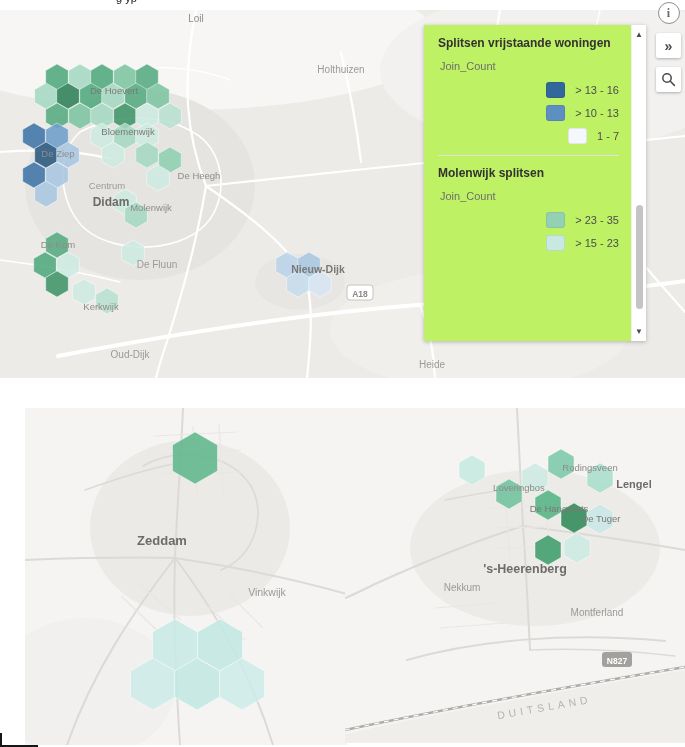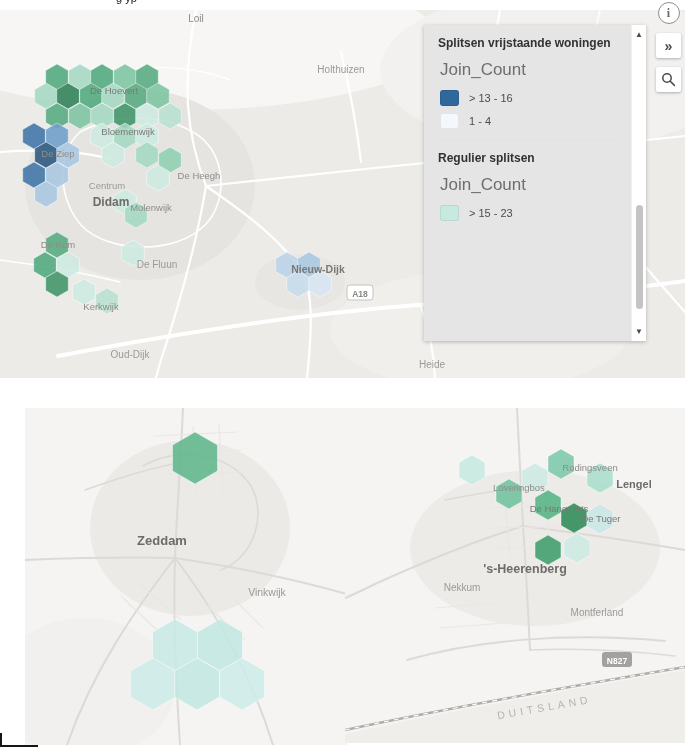--- a/index.html
+++ b/index.html
@@ -27,28 +27,28 @@
     align-items:center; gap:9px; z-index:40; }
   .tool-btn { width:25px; height:25px; background:#fff; border:none; display:flex;
     align-items:center; justify-content:center; cursor:pointer; padding:0; }
   .tool-btn.round { width:22px; height:22px; border-radius:50%; border:1.5px solid #8f8f8f;
     color:#6b6b6b; font-size:12px; font-weight:700; font-family:"Liberation Serif", serif; }
   .tool-btn.square { border-radius:2px; box-shadow:0 1px 3px rgba(0,0,0,0.28);
     color:#4a4a4a; font-size:14px; font-weight:700; }
 
   
   .legend-panel { position:absolute; left:424px; top:15px; width:222px; height:316px;
-    background:#e5e5e5; box-shadow:0 1px 4px rgba(0,0,0,0.25); overflow:hidden; z-index:20; }
+    background:#bef264; box-shadow:0 1px 4px rgba(0,0,0,0.25); overflow:hidden; z-index:20; }
   .legend-content { position:absolute; left:0; top:0; right:15px; bottom:0;
     padding:11px 12px 0 14px; overflow:hidden; }
   .legend-title { font-size:12px; font-weight:700; color:#323232; margin:0 0 10px;
     white-space:nowrap; overflow:hidden; }
-  .legend-field { font-size:17px; color:#6e6e6e; margin:0 0 6px 2px; }
+  .legend-field { font-size:11px; color:#6e6e6e; margin:0 0 6px 2px; }
   .legend-rows { margin-left:2px; }
-  .legend-row { display:flex; align-items:center; height:23px; gap:10px; }
+  .legend-row { display:flex; align-items:center; height:23px; gap:10px;justify-content:flex-end; }
   .swatch { width:19px; height:16px; border-radius:3px; flex:none; border:1px solid rgba(0,0,0,0.07); }
   .legend-label { font-size:11px; color:#4c4c4c; }
   .legend-divider { border:none; border-top:1px solid #e2e2e2; margin:8px 0 10px; }
 
   
   .legend-scroll { position:absolute; top:0; right:0; width:15px; height:100%;
     background:#fff; border-left:1px solid #f0f0f0; }
   .scroll-arrow { position:absolute; left:0; width:100%; height:13px; font-size:8px;
     color:#4a4a4a; text-align:center; line-height:13px; cursor:pointer; }
   .scroll-arrow.up { top:3px; }
@@ -164,30 +164,38 @@
       <div class="legend-content">
         <div class="legend-section">
           <h3 class="legend-title">Splitsen vrijstaande woningen</h3>
           <div class="legend-field">Join_Count</div>
           <div class="legend-rows">
               <div class="legend-row">
                 <span class="swatch" style="background: rgb(49, 104, 155);"></span>
                 <span class="legend-label">&gt; 13 - 16</span>
               </div>
               <div class="legend-row">
+                <span class="swatch" style="background: rgb(93, 143, 194);"></span>
+                <span class="legend-label">&gt; 10 - 13</span>
+              </div>
+              <div class="legend-row">
                 <span class="swatch" style="background: rgb(244, 248, 252);"></span>
-                <span class="legend-label">1 - 4</span>
+                <span class="legend-label">1 - 7</span>
               </div>
             </div>
         </div>
         <hr class="legend-divider">
         <div class="legend-section">
-          <h3 class="legend-title">Regulier splitsen</h3>
+          <h3 class="legend-title">Molenwijk splitsen</h3>
           <div class="legend-field">Join_Count</div>
           <div class="legend-rows">
+              <div class="legend-row">
+                <span class="swatch" style="background: rgb(148, 209, 180);"></span>
+                <span class="legend-label">&gt; 23 - 35</span>
+              </div>
               <div class="legend-row">
                 <span class="swatch" style="background: rgb(200, 233, 224);"></span>
                 <span class="legend-label">&gt; 15 - 23</span>
               </div>
             </div>
         </div>
       </div>
       <div class="legend-scroll">
         <div class="scroll-arrow up">▲</div>
         <div class="scroll-thumb"></div>

